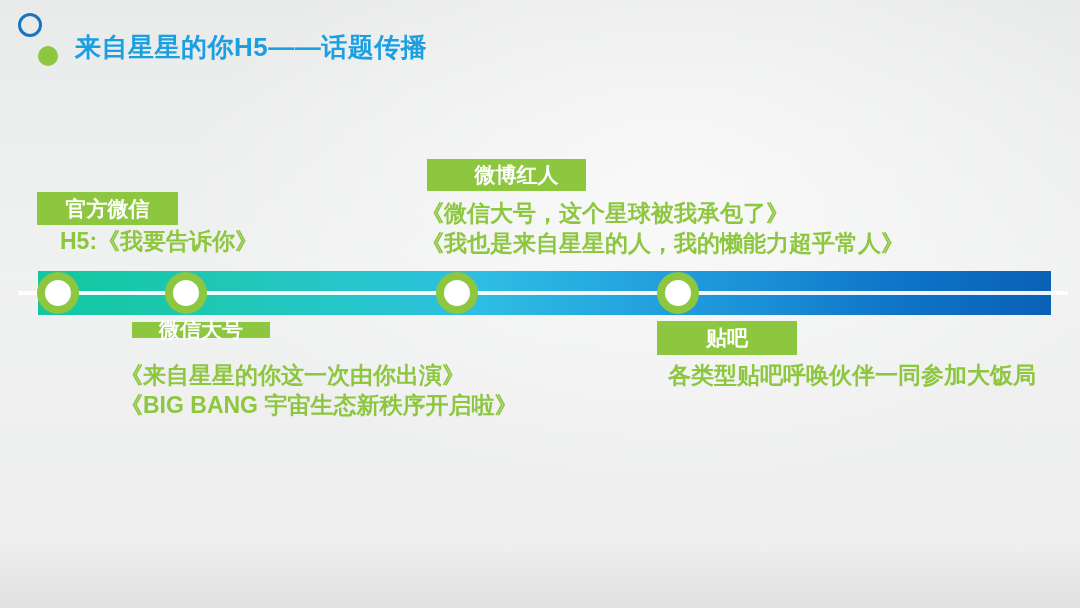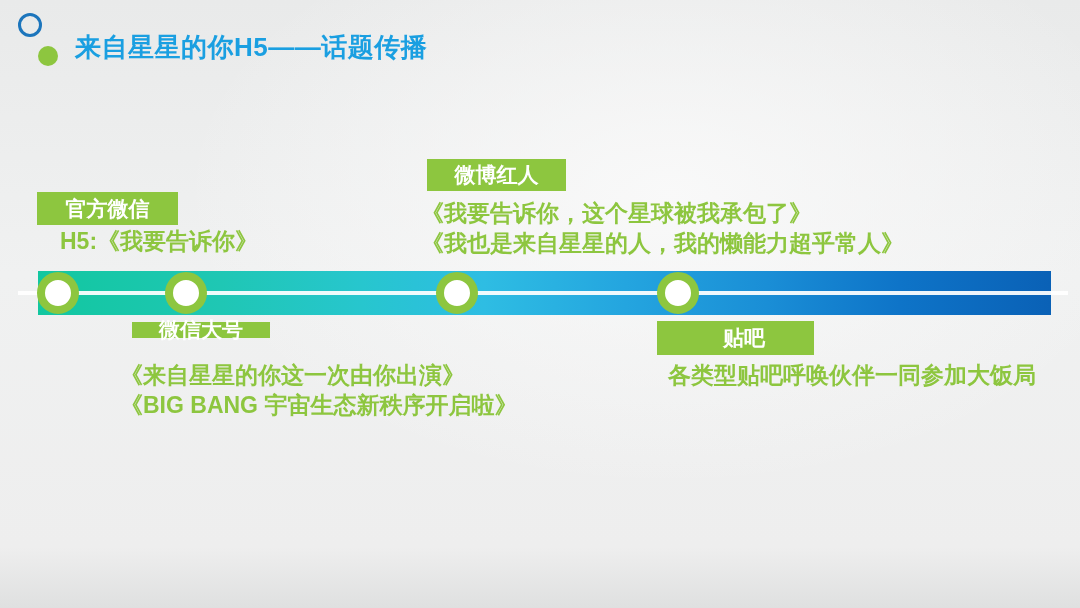--- a/index.html
+++ b/index.html
@@ -54,22 +54,22 @@
 
   
   .tag{
     position:absolute;background:#8dc63f;color:#fff;
     font-weight:700;font-size:21px;
     display:flex;align-items:center;justify-content:center;
     white-space:nowrap;
   }
   .tag.t1{left:37px; top:192px;width:141px;height:33px;}
   .tag.t2{left:132px;top:322px;width:138px;height:16px;}
-  .tag.t3{left:427px;top:159px;width:139px;height:32px;}
-  .tag.t4{left:657px;top:321px;width:140px;height:34px;padding-left:17px;}
+  .tag.t3{left:427px;top:159px;width:139px;height:32px;padding-left:20px;}
+  .tag.t4{left:657px;top:321px;width:140px;height:34px;}
 
   
   .lines{
     position:absolute;color:#8dc63f;font-weight:700;
     font-size:23px;line-height:30px;white-space:nowrap;
   }
   .lines.l1{left:60px; top:226px;}
   .lines.l2{left:120px;top:360px;}
   .lines.l3{left:421px;top:198px;}
   .lines.l4{left:668px;top:360px;}
@@ -98,21 +98,21 @@
   </div>
 
   <div class="tag t2">微信大号</div>
   <div class="lines l2">
     <div>《来自星星的你这一次由你出演》</div>
     <div>《BIG BANG 宇宙生态新秩序开启啦》</div>
   </div>
 
   <div class="tag t3">微博红人</div>
   <div class="lines l3">
-    <div>《我要告诉你，这个星球被我承包了》</div>
+    <div>《微信大号，这个星球被我承包了》</div>
     <div>《我也是来自星星的人，我的懒能力超乎常人》</div>
   </div>
 
   <div class="tag t4">贴吧</div>
   <div class="lines l4">
     <div>各类型贴吧呼唤伙伴一同参加大饭局</div>
   </div>
 
 </div>
 

